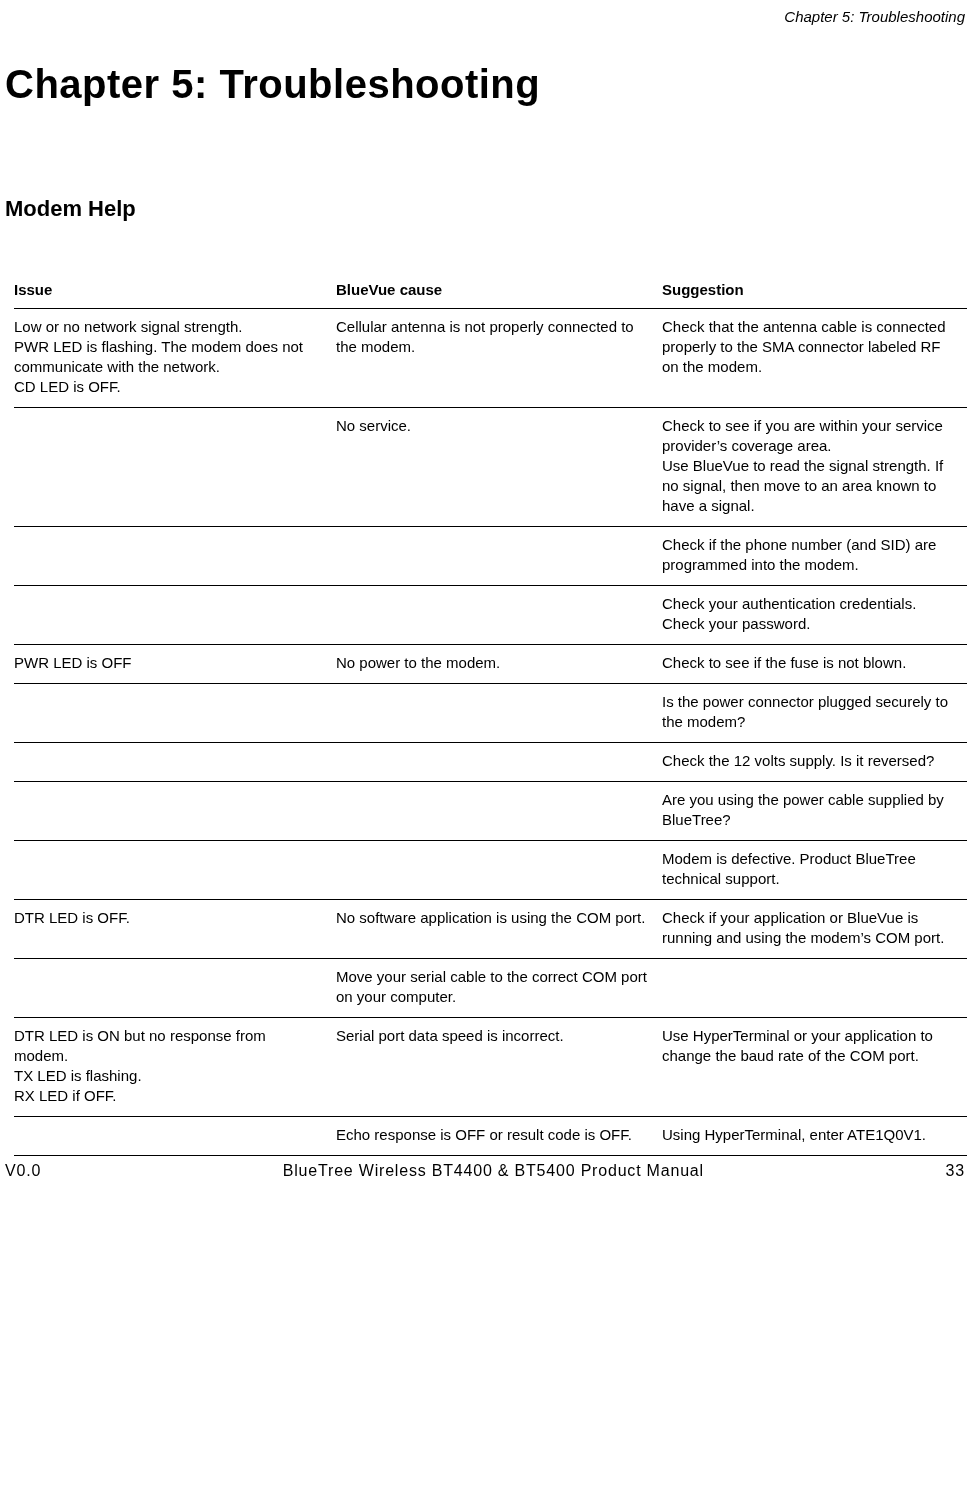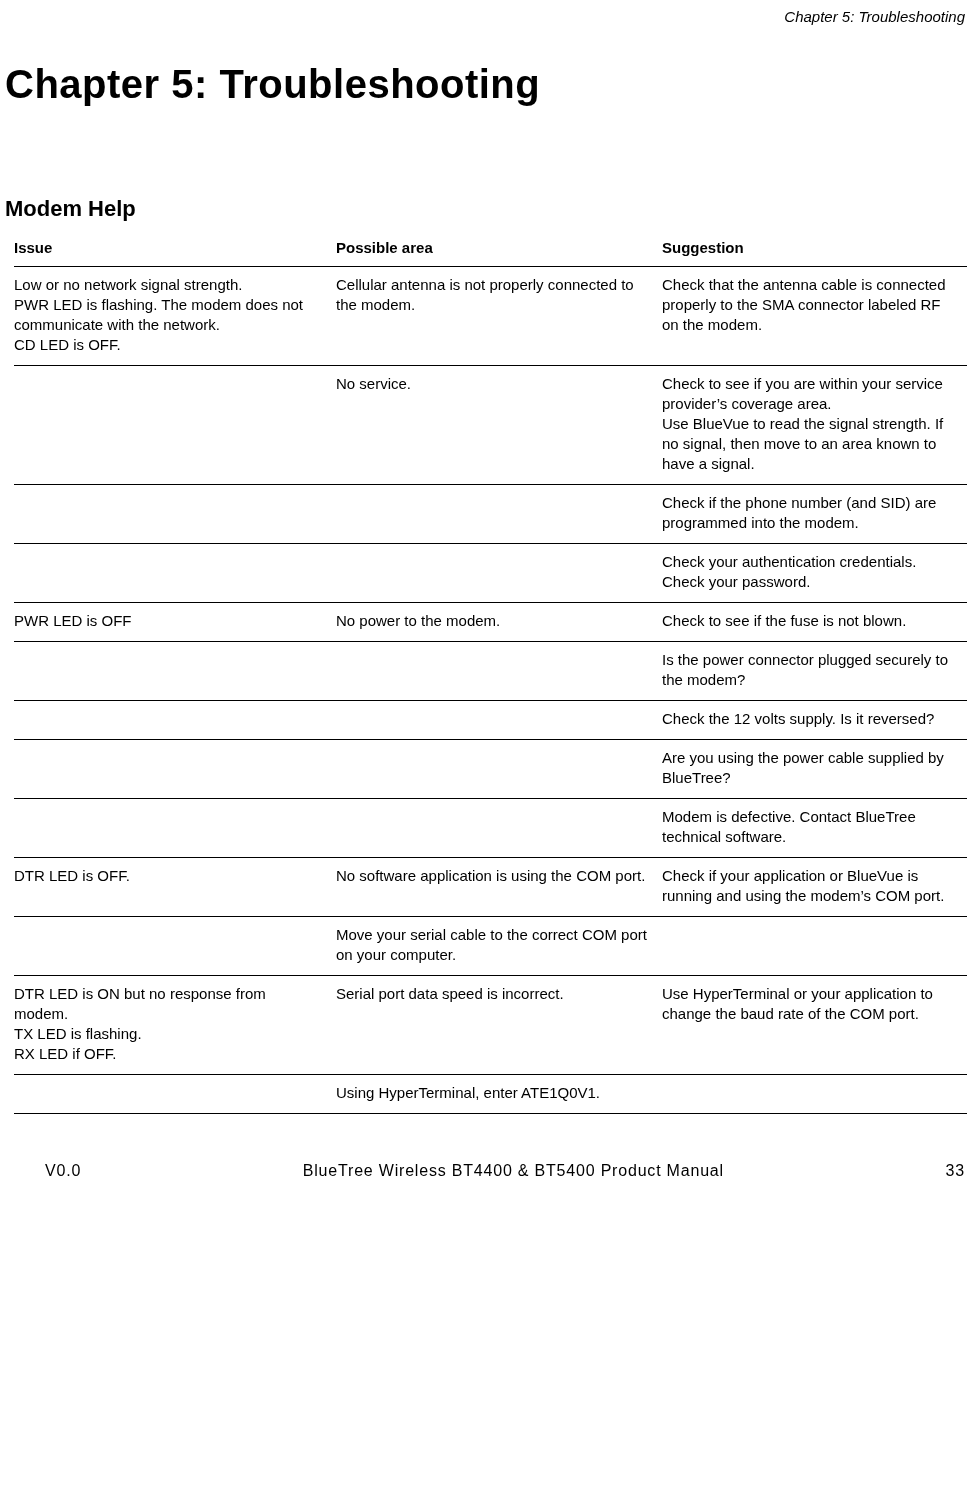--- a/index.html
+++ b/index.html
@@ -52,58 +52,58 @@
   }
   .thead-row {
     font-weight: bold;
   }
   .cell {
     padding: 8px 14px 10px 0;
     white-space: pre-line;
   }
   .thead-row .cell {
     padding: 6px 14px 8px 0;
+    margin-top: 42px;
   }
   .section-title-2 {
     position: absolute;
     top: 1322px;
     left: 5px;
     font-size: 22px;
     font-weight: bold;
   }
   .footer {
     position: absolute;
     left: 5px;
     right: 10px;
     bottom: 16px;
     display: flex;
     align-items: baseline;
     font-size: 16px;
     letter-spacing: 0.8px;
-    margin-left: 40px;
   }
   .footer .f-version { flex: 0 0 auto; }
   .footer .f-title { flex: 1 1 auto; text-align: center; }
   .footer .f-page { flex: 0 0 auto; }
 </style>
 </head>
 <body>
 
 <div class="page">
 
   <div class="running-header">Chapter 5: Troubleshooting</div>
 
   <h1 class="chapter-title">Chapter 5: Troubleshooting</h1>
 
   <h2 class="section-title-1">Modem Help</h2>
 
   <div class="help-table">
     <div class="trow thead-row">
       <div class="cell">Issue</div>
-      <div class="cell">Possible area</div>
+      <div class="cell">BlueVue cause</div>
       <div class="cell">Suggestion</div>
     </div>
 
     <div class="trow">
       <div class="cell">Low or no network signal strength.
 PWR LED is flashing. The modem does not communicate with the network.
 CD LED is OFF.</div>
       <div class="cell">Cellular antenna is not properly connected to the modem.</div>
       <div class="cell">Check that the antenna cable is connected properly to the SMA connector labeled RF on the modem.</div>
     </div>
@@ -149,21 +149,21 @@
 
     <div class="trow">
       <div class="cell"></div>
       <div class="cell"></div>
       <div class="cell">Are you using the power cable supplied by BlueTree?</div>
     </div>
 
     <div class="trow">
       <div class="cell"></div>
       <div class="cell"></div>
-      <div class="cell">Modem is defective. Contact BlueTree technical software.</div>
+      <div class="cell">Modem is defective. Product BlueTree technical support.</div>
     </div>
 
     <div class="trow">
       <div class="cell">DTR LED is OFF.</div>
       <div class="cell">No software application is using the COM port.</div>
       <div class="cell">Check if your application or BlueVue is running and using the modem’s COM port.</div>
     </div>
 
     <div class="trow">
       <div class="cell"></div>
@@ -173,20 +173,21 @@
     <div class="trow">
       <div class="cell">DTR LED is ON but no response from modem.
 TX LED is flashing.
 RX LED if OFF.</div>
       <div class="cell">Serial port data speed is incorrect.</div>
       <div class="cell">Use HyperTerminal or your application to change the baud rate of the COM port.</div>
     </div>
 
     <div class="trow">
       <div class="cell"></div>
+      <div class="cell">Echo response is OFF or result code is OFF.</div>
       <div class="cell">Using HyperTerminal, enter ATE1Q0V1.</div>
     </div>
   </div>
 
   <h2 class="section-title-2">BlueVue Help</h2>
 
   <div class="footer">
     <span class="f-version">V0.0</span>
     <span class="f-title">BlueTree Wireless BT4400 &amp; BT5400 Product Manual</span>
     <span class="f-page">33</span>

